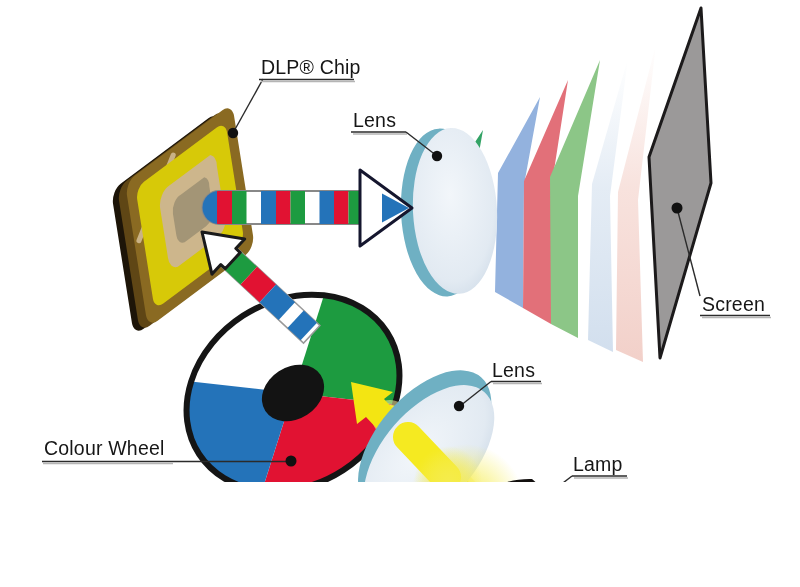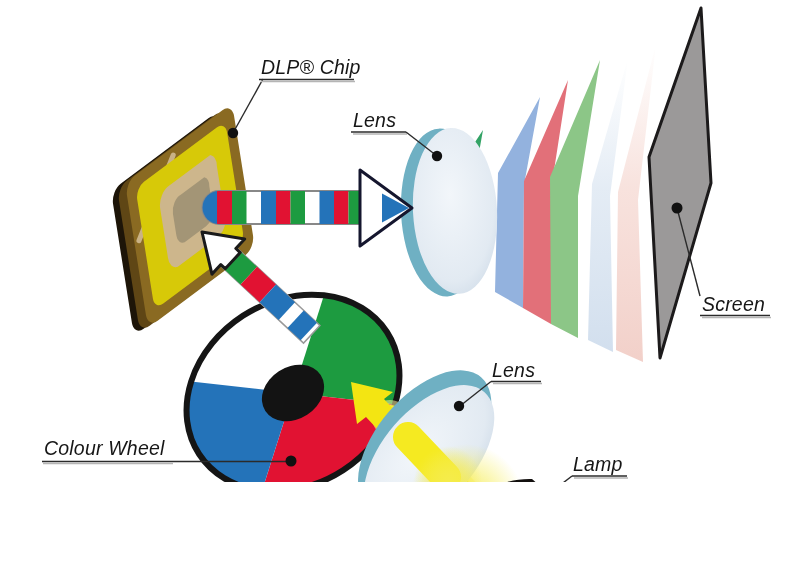--- a/index.html
+++ b/index.html
@@ -1,17 +1,17 @@
 <!DOCTYPE html>
 <html><head>
 <meta charset="utf-8">
 <style>
   html,body{margin:0;padding:0;background:#fff;}
   .stage{position:relative;width:800px;height:482px;background:#ffffff;overflow:hidden;
-         font-family:"Liberation Sans",sans-serif;font-style:italic;}
+         font-family:"Liberation Sans",sans-serif;}
   svg text{font-family:"Liberation Sans",sans-serif;font-size:19.5px;fill:#161616;letter-spacing:.2px;}
 </style>
 </head>
 <body>
 
 <div class="stage">
 <svg width="800" height="587" viewBox="0 0 800 587">
   <defs>
     <linearGradient id="gradPB" x1="0" y1="0" x2="0" y2="1">
       <stop offset="0%" stop-color="#dde7f2" stop-opacity="0"></stop>

